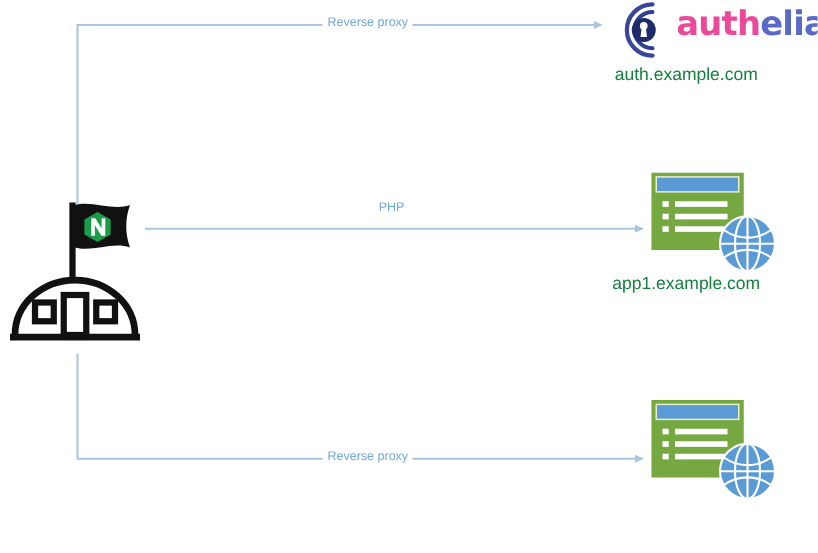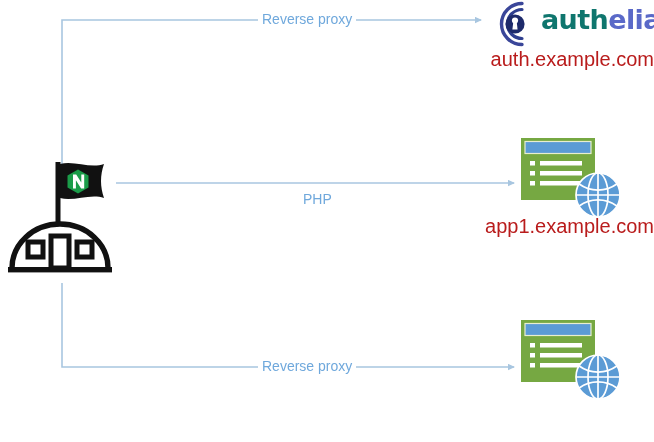--- a/index.html
+++ b/index.html
@@ -28,57 +28,57 @@
     left: 0; top: 0;
     width: 654px;
     height: 442px;
   }
 
   
   .edge-label {
     position: absolute;
     color: #6fa8dc;
     font-family: "Liberation Sans", sans-serif;
-    font-size: 14px;
+    font-size: 10px;
     line-height: 14px;
     background: #ffffff;
     padding: 0 4px;
     white-space: nowrap;
   }
   .edge-label.reverse-top   { left: 258px; top: 12px; }
-  .edge-label.php-mid       { left: 299px; top: 192px; }
+  .edge-label.php-mid       { left: 299px; top: 160px; }
   .edge-label.reverse-bot   { left: 258px; top: 359px; }
 
   
   .node-caption {
     position: absolute;
-    color: #b91c1c;
+    color: #15803d;
     font-family: "Liberation Sans", sans-serif;
-    font-size: 20px;
+    font-size: 14px;
     line-height: 18px;
     white-space: nowrap;
-    text-align: right;
+    text-align: center;
   }
   .cap-auth { left: 444px; top: 50px; width: 210px; }
   .cap-app1 { left: 444px; top: 217px; width: 210px; }
   .cap-app2 { left: 444px; top: 411px; width: 210px; }
 
   
   .authelia-wordmark {
     position: absolute;
     left: 541px;
     top: 4px;
     font-family: "DejaVu Sans", sans-serif;
     font-size: 27px;
     font-weight: bold;
     letter-spacing: -0.6px;
     line-height: 32px;
     white-space: nowrap;
   }
-  .authelia-wordmark .w-dark  { color: #0f766e; }
+  .authelia-wordmark .w-dark  { color: #ec4899; }
   .authelia-wordmark .w-light { color: #5a69c8; }
 
   
   svg.node-svg { position: absolute; display: block; }
 
   .svg-authelia-logo { left: 492px; top: 1px; }
   .svg-nginx-server  { left: 8px;   top: 158px; }
   .svg-app1          { left: 521px; top: 138px; }
   .svg-app2          { left: 521px; top: 320px; }
 </style>

